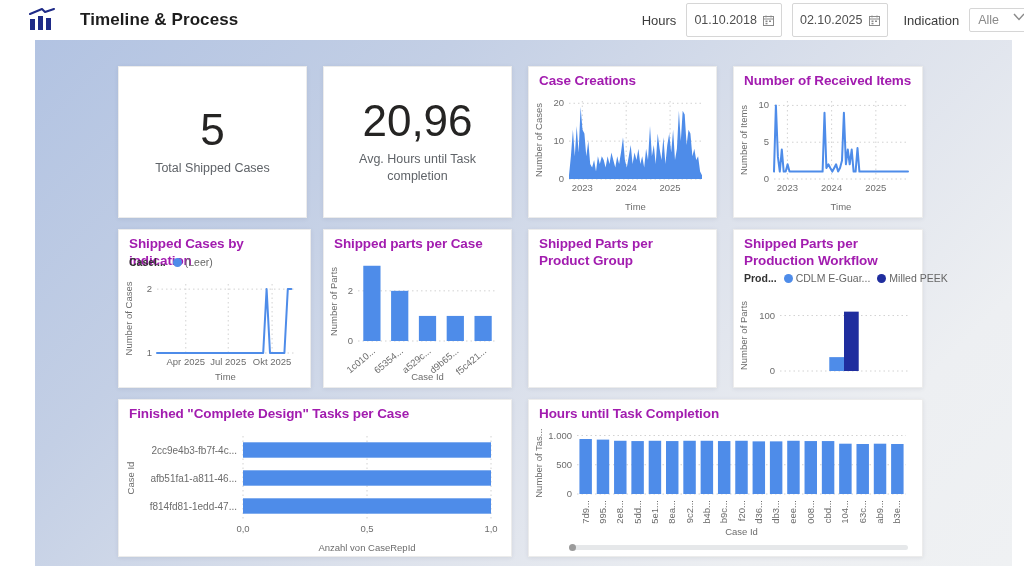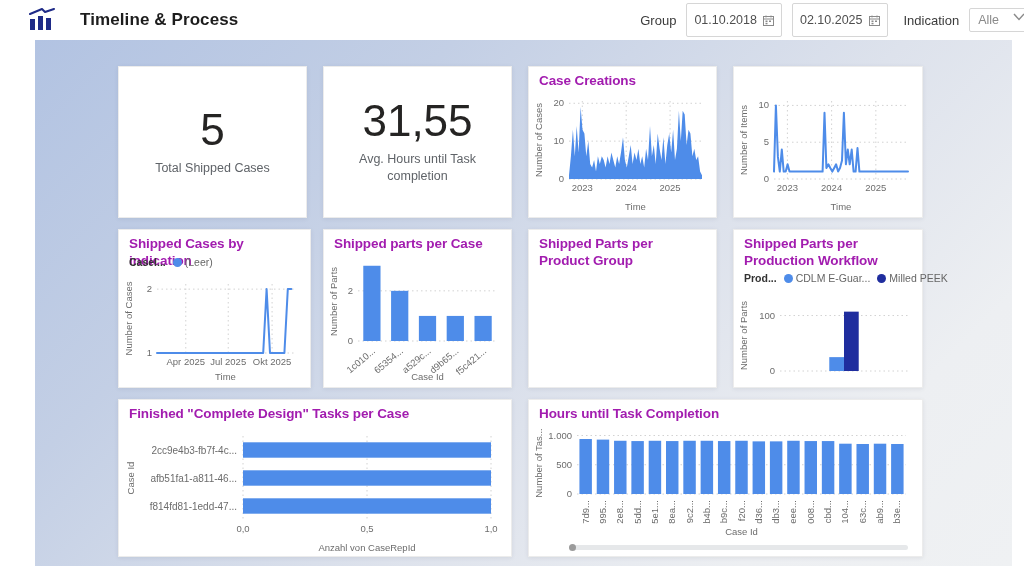--- a/index.html
+++ b/index.html
@@ -51,21 +51,21 @@
       <svg width="26" height="24" viewBox="0 0 26 24">
         <rect x="1" y="11" width="5" height="11" fill="#1e2a87"></rect>
         <rect x="9" y="8" width="5" height="14" fill="#1e2a87"></rect>
         <rect x="17" y="10" width="5" height="12" fill="#1e2a87"></rect>
         <polyline points="1,6 13,1 16,4 25,1" fill="none" stroke="#1e2a87" stroke-width="2" stroke-linejoin="round" stroke-linecap="round"></polyline>
       </svg>
     </div>
     <div class="app-title">Timeline &amp; Process</div>
 
     <div class="header-right">
-      <span class="filter-label">Group</span>
+      <span class="filter-label">Hours</span>
       <div class="date-box">
         <span>01.10.2018</span>
         <svg width="11" height="11" viewBox="0 0 11 11">
           <rect x="0.5" y="1.5" width="10" height="9" fill="none" stroke="#8a8a8a"></rect>
           <line x1="0.5" y1="4" x2="10.5" y2="4" stroke="#8a8a8a"></line>
           <line x1="3" y1="0.5" x2="3" y2="2.5" stroke="#8a8a8a"></line>
           <line x1="8" y1="0.5" x2="8" y2="2.5" stroke="#8a8a8a"></line>
           <rect x="2.5" y="5.5" width="2" height="1.5" fill="#8a8a8a"></rect>
           <rect x="6" y="5.5" width="2" height="1.5" fill="#8a8a8a"></rect>
           <rect x="2.5" y="7.8" width="2" height="1.5" fill="#8a8a8a"></rect>
@@ -94,21 +94,21 @@
   </div>
 
   <div id="canvas">
 
     <div class="card kpi" style="left:83px; top:26px; width:189px; height:152px;">
       <div class="kpi-value">5</div>
       <div class="kpi-label">Total Shipped Cases</div>
     </div>
 
     <div class="card kpi" style="left:288px; top:26px; width:189px; height:152px;">
-      <div class="kpi-value">31,55</div>
+      <div class="kpi-value">20,96</div>
       <div class="kpi-label">Avg. Hours until Task completion</div>
     </div>
 
     <div class="card" style="left:493px; top:26px; width:189px; height:152px;">
       <div class="card-title">Case Creations</div>
       <div class="chart-body" style="top:24px;"><svg width="179" height="122" viewBox="0 0 179 122">
             <line x1="36" x2="169" y1="88" y2="88" stroke="#d2d2d2" stroke-dasharray="1.5 3"></line>
             <text x="31" y="91" fill="#6c6c6c" font-size="9.5" text-anchor="end">0</text>
             <line x1="36" x2="169" y1="50.13592233009709" y2="50.13592233009709" stroke="#d2d2d2" stroke-dasharray="1.5 3"></line>
             <text x="31" y="53.13592233009709" fill="#6c6c6c" font-size="9.5" text-anchor="end">10</text>
@@ -120,20 +120,21 @@
             <text x="93.19" y="100" fill="#6c6c6c" font-size="9.5" text-anchor="middle">2024</text>
             <line x1="137.07999999999998" x2="137.07999999999998" y1="10" y2="88" stroke="#d2d2d2" stroke-dasharray="1.5 3"></line>
             <text x="137.07999999999998" y="100" fill="#6c6c6c" font-size="9.5" text-anchor="middle">2025</text>
             <polygon points="36,88 36.0,84.2 37.9,65.3 39.9,38.8 41.8,65.3 43.7,35.0 45.6,61.5 47.6,16.1 49.5,38.8 51.4,42.6 53.3,65.3 55.3,50.1 57.2,72.9 59.1,76.6 61.1,69.1 63.0,80.4 64.9,65.3 66.8,72.9 68.8,65.3 70.7,69.1 72.6,76.6 74.6,65.3 76.5,72.9 78.4,61.5 80.3,69.1 82.3,76.6 84.2,65.3 86.1,72.9 88.0,61.5 90.0,46.3 91.9,69.1 93.8,76.6 95.8,65.3 97.7,53.9 99.6,72.9 101.5,61.5 103.5,69.1 105.4,57.7 107.3,72.9 109.2,65.3 111.2,76.6 113.1,57.7 115.0,69.1 117.0,35.0 118.9,65.3 120.8,53.9 122.7,72.9 124.7,42.6 126.6,57.7 128.5,69.1 130.4,46.3 132.4,72.9 134.3,53.9 136.2,42.6 138.2,61.5 140.1,38.8 142.0,69.1 143.9,57.7 145.9,19.8 147.8,50.1 149.7,19.8 151.7,23.6 153.6,53.9 155.5,38.8 157.4,42.6 159.4,65.3 161.3,57.7 163.2,69.1 165.1,65.3 167.1,80.4 169.0,84.2 169,88" fill="#4e8ce9"></polygon>
             <text x="102.5" y="119" fill="#6c6c6c" font-size="9.5" text-anchor="middle">Time</text>
             <text x="9" y="49" fill="#6c6c6c" font-size="9.5" text-anchor="middle" transform="rotate(-90 9 49)">Number of Cases</text>
           </svg></div>
     </div>
 
     <div class="card" style="left:698px; top:26px; width:190px; height:152px;">
+      <div class="card-title">Number of Received Items</div>
       <div class="chart-body" style="top:24px;"><svg width="180" height="122" viewBox="0 0 180 122">
             <line x1="36" x2="170" y1="88" y2="88" stroke="#d2d2d2" stroke-dasharray="1.5 3"></line>
             <text x="31" y="91" fill="#6c6c6c" font-size="9.5" text-anchor="end">0</text>
             <line x1="36" x2="170" y1="51.20754716981132" y2="51.20754716981132" stroke="#d2d2d2" stroke-dasharray="1.5 3"></line>
             <text x="31" y="54.20754716981132" fill="#6c6c6c" font-size="9.5" text-anchor="end">5</text>
             <line x1="36" x2="170" y1="14.415094339622641" y2="14.415094339622641" stroke="#d2d2d2" stroke-dasharray="1.5 3"></line>
             <text x="31" y="17.41509433962264" fill="#6c6c6c" font-size="9.5" text-anchor="end">10</text>
             <line x1="49.4" x2="49.4" y1="10" y2="88" stroke="#d2d2d2" stroke-dasharray="1.5 3"></line>
             <text x="49.4" y="100" fill="#6c6c6c" font-size="9.5" text-anchor="middle">2023</text>
             <line x1="93.62" x2="93.62" y1="10" y2="88" stroke="#d2d2d2" stroke-dasharray="1.5 3"></line>

